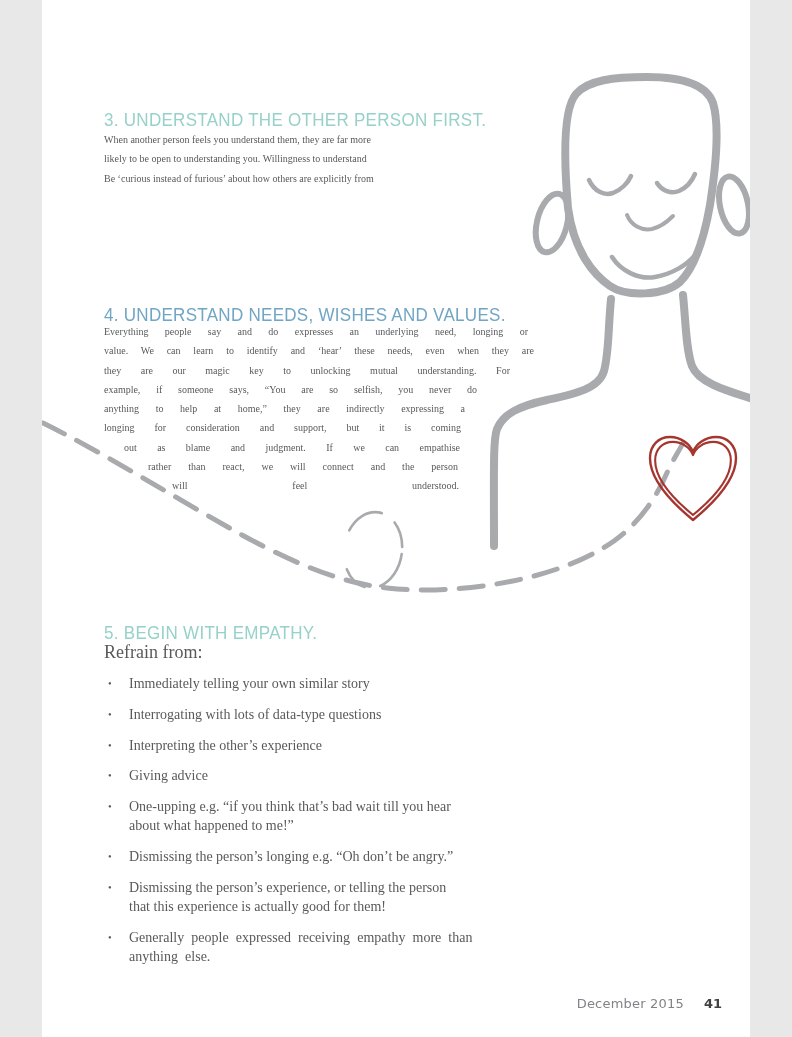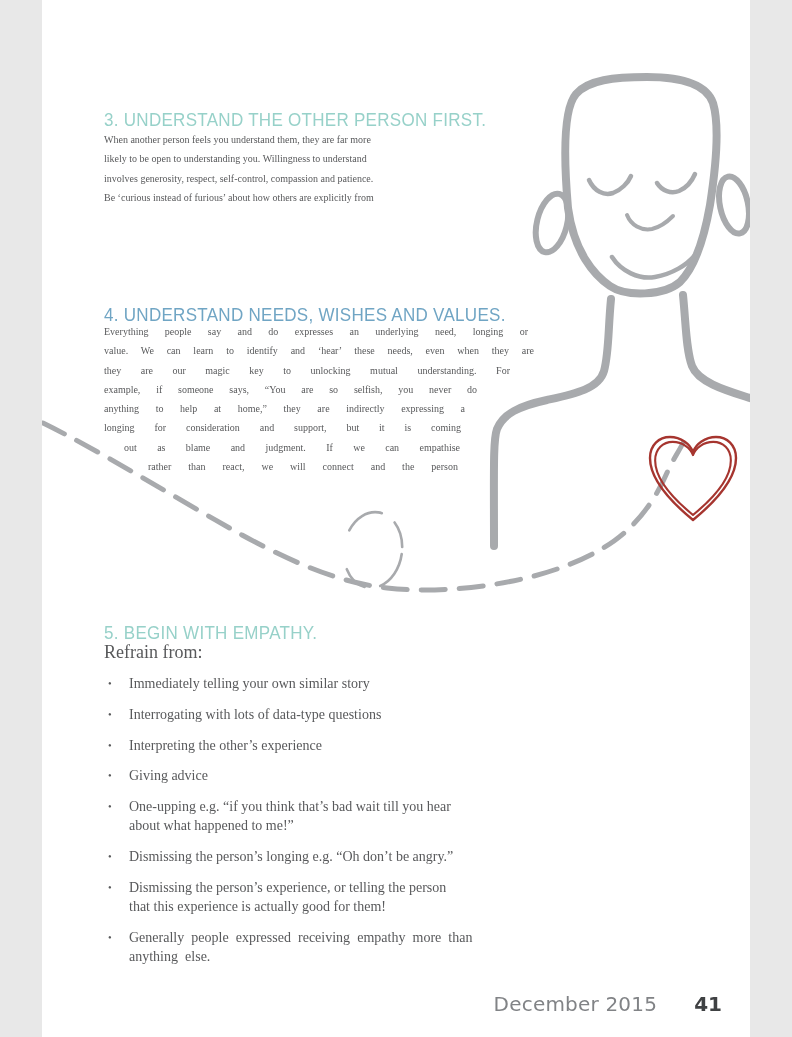--- a/index.html
+++ b/index.html
@@ -38,22 +38,22 @@
   
   .bullets{position:absolute;left:62px;top:674px;width:402px;z-index:2;}
   .brow{display:flex;margin-bottom:11.5px;}
   .dot{flex:none;width:25px;box-sizing:border-box;padding-left:4px;
        font-size:10.5px;line-height:19.3px;color:#58595b;}
   .btxt{white-space:pre-line;font-size:14px;line-height:19.3px;width:374px;}
   .brow:nth-child(8) .btxt{word-spacing:3.6px;}
   
   .footer{
     position:absolute;top:995px;right:28px;z-index:2;
-    display:flex;gap:37px;align-items:baseline;
-    font-family:"DejaVu Sans","Liberation Sans",sans-serif;font-size:20px;line-height:18px;
+    display:flex;gap:20px;align-items:baseline;
+    font-family:"DejaVu Sans","Liberation Sans",sans-serif;font-size:13px;line-height:18px;
   }
   .fdate{color:#818386;letter-spacing:0.2px;}
   .fpage{color:#3f4143;font-weight:600;}
 </style>
 </head>
 <body>
 
 <div class="page">
 
   <svg class="art" width="792" height="1037" viewBox="0 0 792 1037" fill="none">
@@ -78,34 +78,34 @@
     <g stroke="#a6352f" fill="none" stroke-linecap="round" stroke-linejoin="round" stroke-width="2.4">
       <path d="M 651 520 C 623 497 608 476 608 458 C 608 445 617 437 628 437 C 639 437 648 444 651 452 C 654 444 663 437 674 437 C 685 437 694 445 694 458 C 694 476 679 497 651 520 Z"></path>
       <path transform="translate(651 478) scale(0.88) translate(-651 -478)" d="M 651 520 C 623 497 608 476 608 458 C 608 445 617 437 628 437 C 639 437 648 444 651 452 C 654 444 663 437 674 437 C 685 437 694 445 694 458 C 694 476 679 497 651 520 Z"></path>
     </g>
   </svg>
 
   <h2 class="heading h3">3. UNDERSTAND THE OTHER PERSON FIRST.</h2>
   <div class="para p3">
     <div class="ln">When another person feels you understand them, they are far more</div>
     <div class="ln">likely to be open to understanding you. Willingness to understand</div>
-    <div class="ln">involves generosity, respect, self-control, compassion and patience.</div>
     <div class="ln">Be ‘curious instead of furious’ about how others are explicitly from</div>
   </div>
 
   <h2 class="heading h4">4. UNDERSTAND NEEDS, WISHES AND VALUES.</h2>
   <div class="para p4">
     <div class="ln">Everything people say and do expresses an underlying need, longing or</div>
     <div class="ln">value.  We can learn to identify and ‘hear’ these needs, even when they are</div>
     <div class="ln">they are our magic key to unlocking mutual understanding. For</div>
     <div class="ln">example, if someone says, “You are so selfish, you never do</div>
     <div class="ln">anything to help at home,” they are indirectly expressing a</div>
     <div class="ln">longing for consideration and support, but it is coming</div>
     <div class="ln">out as blame and judgment. If we can empathise</div>
     <div class="ln">rather than react,  we will connect and the person</div>
+    <div class="ln">will feel understood.</div>
   </div>
 
   <h2 class="heading h5">5. BEGIN WITH EMPATHY.</h2>
   <div class="refrain">Refrain from:</div>
 
   <div class="bullets">
     <div class="brow">
       <span class="dot">•</span>
       <div class="btxt">Immediately telling your own similar story</div>
     </div>

